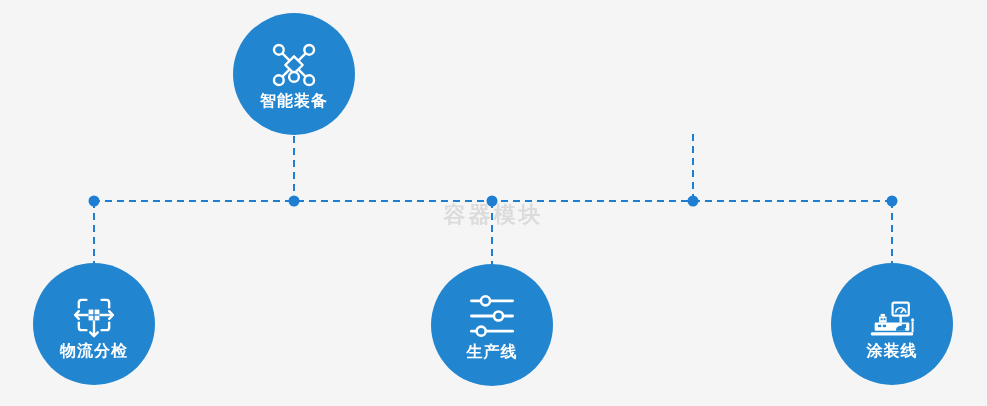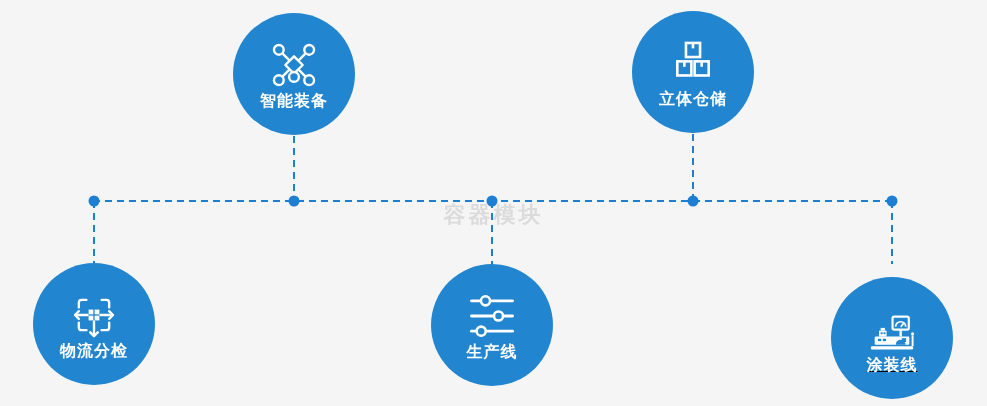--- a/index.html
+++ b/index.html
@@ -64,21 +64,21 @@
     font-size:16px;
     font-weight:bold;
     letter-spacing:1px;
     line-height:1;
     white-space:nowrap;
   }
   .pos-top-left     {left:233px; top:13px;}
   .pos-top-right    {left:632px; top:11px;}
   .pos-bottom-left  {left:33px;  top:263px;}
   .pos-bottom-center{left:431px; top:264px;}
-  .pos-bottom-right {left:831px; top:277px;text-decoration:underline;}
+  .pos-bottom-right {left:831px; top:263px;}
 </style>
 </head>
 <body>
 
 <div class="stage">
 
   <div class="watermark">容器模块</div>
 
   <svg class="connectors" viewBox="0 0 987 406" xmlns="http://www.w3.org/2000/svg">
     <g stroke="var(--connector)" stroke-width="2" stroke-dasharray="7 5" fill="none">
@@ -109,33 +109,20 @@
         <circle cx="10" cy="10" r="4.5"></circle>
         <circle cx="38" cy="10" r="4.5"></circle>
         <circle cx="10" cy="38" r="4.5"></circle>
         <circle cx="38" cy="38" r="4.5"></circle>
         <circle cx="24" cy="35" r="4.5"></circle>
       </g>
     </svg>
     <span class="label">智能装备</span>
   </div>
 
-  <div class="bubble pos-top-right">
-    <svg class="icon" viewBox="0 0 48 48" xmlns="http://www.w3.org/2000/svg">
-      <g stroke="var(--icon-and-label)" stroke-width="2.4" fill="none">
-        <rect x="17.5" y="5.5" width="13" height="13"></rect>
-        <path d="M24 5.5 V10.5"></path>
-        <rect x="9.5" y="22.5" width="13" height="13"></rect>
-        <path d="M16 22.5 V27.5"></path>
-        <rect x="25.5" y="22.5" width="13" height="13"></rect>
-        <path d="M32 22.5 V27.5"></path>
-      </g>
-    </svg>
-    <span class="label">立体仓储</span>
-  </div>
 
   <div class="bubble pos-bottom-left">
     <svg class="icon" viewBox="0 0 48 48" xmlns="http://www.w3.org/2000/svg">
       <g stroke="var(--icon-and-label)" stroke-width="2.2" fill="none" stroke-linecap="round" stroke-linejoin="round">
         <path d="M10 17 V12.5 Q10 10 12.5 10 H17"></path>
         <path d="M31 10 H35.5 Q38 10 38 12.5 V17"></path>
         <path d="M10 31 V35.5 Q10 38 12.5 38 H17"></path>
         <path d="M38 31 V35.5 Q38 38 35.5 38 H31"></path>
         <path d="M18 24 H7"></path>
           <path d="M10 20.5 L6.5 24 L10 27.5"></path>

